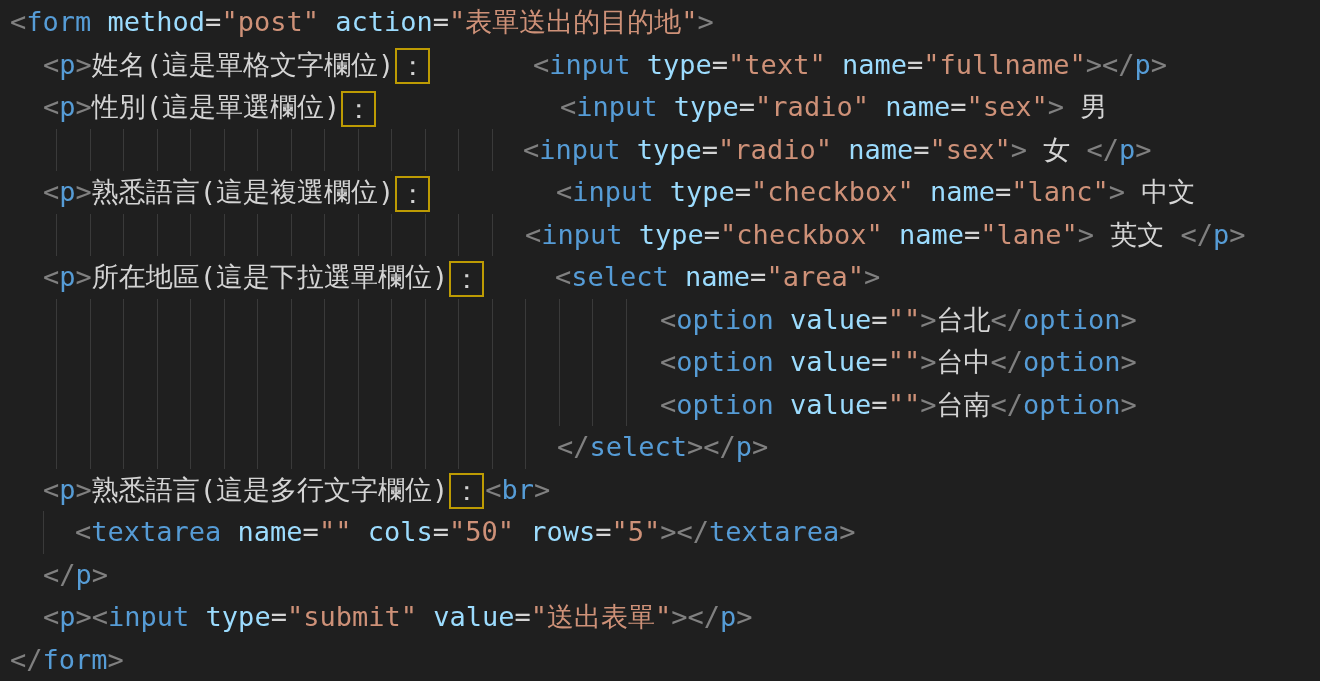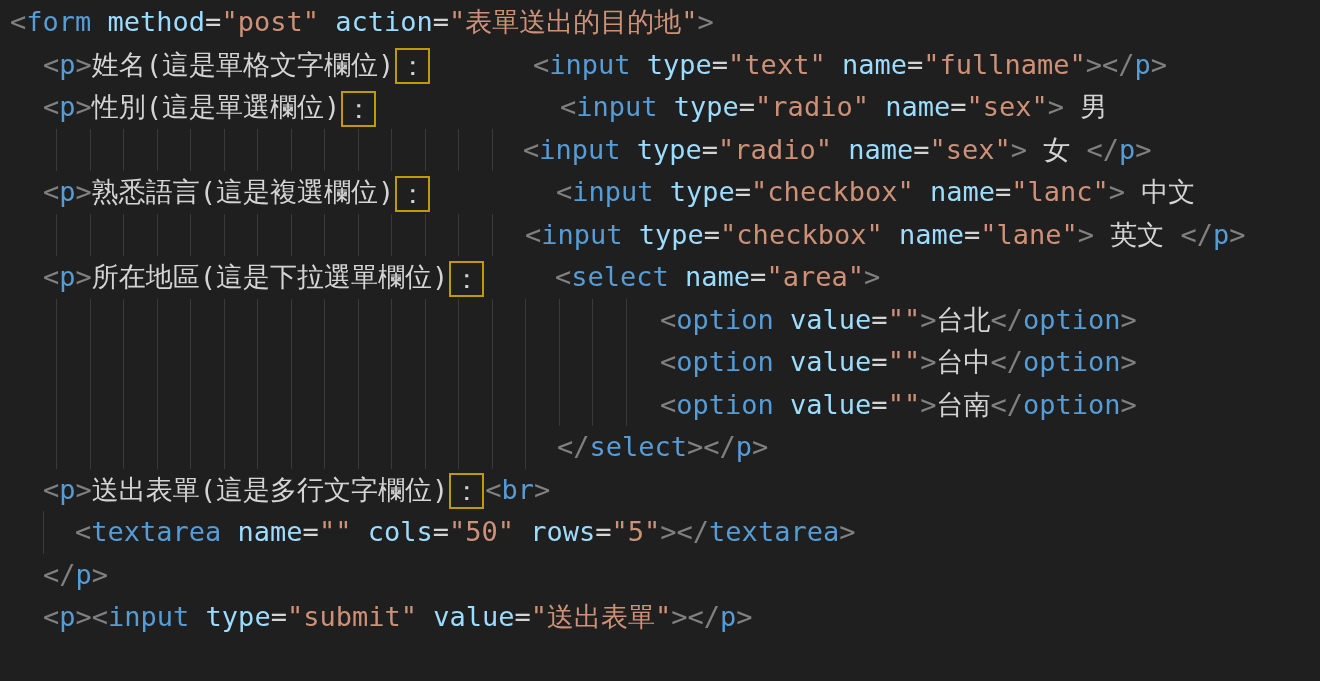--- a/index.html
+++ b/index.html
@@ -50,18 +50,19 @@
       <div class="code-line"><span class="indent" style="width: 43px;"></span><span class="tk-p">&lt;</span><span class="tk-t">p</span><span class="tk-p">&gt;</span><span class="tk-x">姓名(這是單格文字欄位)</span><span class="tk-colon">：</span><span class="seg2" style="left: 533px;"><span class="tk-p">&lt;</span><span class="tk-t">input</span><span class="tk-x"> </span><span class="tk-a">type</span><span class="tk-x">=</span><span class="tk-s">"text"</span><span class="tk-x"> </span><span class="tk-a">name</span><span class="tk-x">=</span><span class="tk-s">"fullname"</span><span class="tk-p">&gt;</span><span class="tk-p">&lt;/</span><span class="tk-t">p</span><span class="tk-p">&gt;</span></span></div>
       <div class="code-line"><span class="indent" style="width: 43px;"></span><span class="tk-p">&lt;</span><span class="tk-t">p</span><span class="tk-p">&gt;</span><span class="tk-x">性別(這是單選欄位)</span><span class="tk-colon">：</span><span class="seg2" style="left: 560px;"><span class="tk-p">&lt;</span><span class="tk-t">input</span><span class="tk-x"> </span><span class="tk-a">type</span><span class="tk-x">=</span><span class="tk-s">"radio"</span><span class="tk-x"> </span><span class="tk-a">name</span><span class="tk-x">=</span><span class="tk-s">"sex"</span><span class="tk-p">&gt;</span><span class="tk-x"> 男</span></span></div>
       <div class="code-line"><span class="guide" style="left: 56px;"></span><span class="guide" style="left: 90px;"></span><span class="guide" style="left: 123px;"></span><span class="guide" style="left: 157px;"></span><span class="guide" style="left: 190px;"></span><span class="guide" style="left: 224px;"></span><span class="guide" style="left: 257px;"></span><span class="guide" style="left: 291px;"></span><span class="guide" style="left: 324px;"></span><span class="guide" style="left: 358px;"></span><span class="guide" style="left: 391px;"></span><span class="guide" style="left: 425px;"></span><span class="guide" style="left: 458px;"></span><span class="guide" style="left: 492px;"></span><span class="seg2" style="left: 523px;"><span class="tk-p">&lt;</span><span class="tk-t">input</span><span class="tk-x"> </span><span class="tk-a">type</span><span class="tk-x">=</span><span class="tk-s">"radio"</span><span class="tk-x"> </span><span class="tk-a">name</span><span class="tk-x">=</span><span class="tk-s">"sex"</span><span class="tk-p">&gt;</span><span class="tk-x"> 女 </span><span class="tk-p">&lt;/</span><span class="tk-t">p</span><span class="tk-p">&gt;</span></span></div>
       <div class="code-line"><span class="indent" style="width: 43px;"></span><span class="tk-p">&lt;</span><span class="tk-t">p</span><span class="tk-p">&gt;</span><span class="tk-x">熟悉語言(這是複選欄位)</span><span class="tk-colon">：</span><span class="seg2" style="left: 556px;"><span class="tk-p">&lt;</span><span class="tk-t">input</span><span class="tk-x"> </span><span class="tk-a">type</span><span class="tk-x">=</span><span class="tk-s">"checkbox"</span><span class="tk-x"> </span><span class="tk-a">name</span><span class="tk-x">=</span><span class="tk-s">"lanc"</span><span class="tk-p">&gt;</span><span class="tk-x"> 中文</span></span></div>
       <div class="code-line"><span class="guide" style="left: 56px;"></span><span class="guide" style="left: 90px;"></span><span class="guide" style="left: 123px;"></span><span class="guide" style="left: 157px;"></span><span class="guide" style="left: 190px;"></span><span class="guide" style="left: 224px;"></span><span class="guide" style="left: 257px;"></span><span class="guide" style="left: 291px;"></span><span class="guide" style="left: 324px;"></span><span class="guide" style="left: 358px;"></span><span class="guide" style="left: 391px;"></span><span class="guide" style="left: 425px;"></span><span class="guide" style="left: 458px;"></span><span class="guide" style="left: 492px;"></span><span class="seg2" style="left: 525px;"><span class="tk-p">&lt;</span><span class="tk-t">input</span><span class="tk-x"> </span><span class="tk-a">type</span><span class="tk-x">=</span><span class="tk-s">"checkbox"</span><span class="tk-x"> </span><span class="tk-a">name</span><span class="tk-x">=</span><span class="tk-s">"lane"</span><span class="tk-p">&gt;</span><span class="tk-x"> 英文 </span><span class="tk-p">&lt;/</span><span class="tk-t">p</span><span class="tk-p">&gt;</span></span></div>
       <div class="code-line"><span class="indent" style="width: 43px;"></span><span class="tk-p">&lt;</span><span class="tk-t">p</span><span class="tk-p">&gt;</span><span class="tk-x">所在地區(這是下拉選單欄位)</span><span class="tk-colon">：</span><span class="seg2" style="left: 555px;"><span class="tk-p">&lt;</span><span class="tk-t">select</span><span class="tk-x"> </span><span class="tk-a">name</span><span class="tk-x">=</span><span class="tk-s">"area"</span><span class="tk-p">&gt;</span></span></div>
       <div class="code-line"><span class="guide" style="left: 56px;"></span><span class="guide" style="left: 90px;"></span><span class="guide" style="left: 123px;"></span><span class="guide" style="left: 157px;"></span><span class="guide" style="left: 190px;"></span><span class="guide" style="left: 224px;"></span><span class="guide" style="left: 257px;"></span><span class="guide" style="left: 291px;"></span><span class="guide" style="left: 324px;"></span><span class="guide" style="left: 358px;"></span><span class="guide" style="left: 391px;"></span><span class="guide" style="left: 425px;"></span><span class="guide" style="left: 458px;"></span><span class="guide" style="left: 492px;"></span><span class="guide" style="left: 525px;"></span><span class="guide" style="left: 559px;"></span><span class="guide" style="left: 592px;"></span><span class="guide" style="left: 626px;"></span><span class="seg2" style="left: 660px;"><span class="tk-p">&lt;</span><span class="tk-t">option</span><span class="tk-x"> </span><span class="tk-a">value</span><span class="tk-x">=</span><span class="tk-s">""</span><span class="tk-p">&gt;</span><span class="tk-x">台北</span><span class="tk-p">&lt;/</span><span class="tk-t">option</span><span class="tk-p">&gt;</span></span></div>
       <div class="code-line"><span class="guide" style="left: 56px;"></span><span class="guide" style="left: 90px;"></span><span class="guide" style="left: 123px;"></span><span class="guide" style="left: 157px;"></span><span class="guide" style="left: 190px;"></span><span class="guide" style="left: 224px;"></span><span class="guide" style="left: 257px;"></span><span class="guide" style="left: 291px;"></span><span class="guide" style="left: 324px;"></span><span class="guide" style="left: 358px;"></span><span class="guide" style="left: 391px;"></span><span class="guide" style="left: 425px;"></span><span class="guide" style="left: 458px;"></span><span class="guide" style="left: 492px;"></span><span class="guide" style="left: 525px;"></span><span class="guide" style="left: 559px;"></span><span class="guide" style="left: 592px;"></span><span class="guide" style="left: 626px;"></span><span class="seg2" style="left: 660px;"><span class="tk-p">&lt;</span><span class="tk-t">option</span><span class="tk-x"> </span><span class="tk-a">value</span><span class="tk-x">=</span><span class="tk-s">""</span><span class="tk-p">&gt;</span><span class="tk-x">台中</span><span class="tk-p">&lt;/</span><span class="tk-t">option</span><span class="tk-p">&gt;</span></span></div>
       <div class="code-line"><span class="guide" style="left: 56px;"></span><span class="guide" style="left: 90px;"></span><span class="guide" style="left: 123px;"></span><span class="guide" style="left: 157px;"></span><span class="guide" style="left: 190px;"></span><span class="guide" style="left: 224px;"></span><span class="guide" style="left: 257px;"></span><span class="guide" style="left: 291px;"></span><span class="guide" style="left: 324px;"></span><span class="guide" style="left: 358px;"></span><span class="guide" style="left: 391px;"></span><span class="guide" style="left: 425px;"></span><span class="guide" style="left: 458px;"></span><span class="guide" style="left: 492px;"></span><span class="guide" style="left: 525px;"></span><span class="guide" style="left: 559px;"></span><span class="guide" style="left: 592px;"></span><span class="guide" style="left: 626px;"></span><span class="seg2" style="left: 660px;"><span class="tk-p">&lt;</span><span class="tk-t">option</span><span class="tk-x"> </span><span class="tk-a">value</span><span class="tk-x">=</span><span class="tk-s">""</span><span class="tk-p">&gt;</span><span class="tk-x">台南</span><span class="tk-p">&lt;/</span><span class="tk-t">option</span><span class="tk-p">&gt;</span></span></div>
       <div class="code-line"><span class="guide" style="left: 56px;"></span><span class="guide" style="left: 90px;"></span><span class="guide" style="left: 123px;"></span><span class="guide" style="left: 157px;"></span><span class="guide" style="left: 190px;"></span><span class="guide" style="left: 224px;"></span><span class="guide" style="left: 257px;"></span><span class="guide" style="left: 291px;"></span><span class="guide" style="left: 324px;"></span><span class="guide" style="left: 358px;"></span><span class="guide" style="left: 391px;"></span><span class="guide" style="left: 425px;"></span><span class="guide" style="left: 458px;"></span><span class="guide" style="left: 492px;"></span><span class="guide" style="left: 525px;"></span><span class="seg2" style="left: 557px;"><span class="tk-p">&lt;/</span><span class="tk-t">select</span><span class="tk-p">&gt;</span><span class="tk-p">&lt;/</span><span class="tk-t">p</span><span class="tk-p">&gt;</span></span></div>
-      <div class="code-line"><span class="indent" style="width: 43px;"></span><span class="tk-p">&lt;</span><span class="tk-t">p</span><span class="tk-p">&gt;</span><span class="tk-x">送出表單(這是多行文字欄位)</span><span class="tk-colon">：</span><span class="tk-p">&lt;</span><span class="tk-t">br</span><span class="tk-p">&gt;</span></div>
+      <div class="code-line"><span class="indent" style="width: 43px;"></span><span class="tk-p">&lt;</span><span class="tk-t">p</span><span class="tk-p">&gt;</span><span class="tk-x">熟悉語言(這是多行文字欄位)</span><span class="tk-colon">：</span><span class="tk-p">&lt;</span><span class="tk-t">br</span><span class="tk-p">&gt;</span></div>
       <div class="code-line"><span class="guide" style="left: 43px;"></span><span class="indent" style="width: 75px;"></span><span class="tk-p">&lt;</span><span class="tk-t">textarea</span><span class="tk-x"> </span><span class="tk-a">name</span><span class="tk-x">=</span><span class="tk-s">""</span><span class="tk-x"> </span><span class="tk-a">cols</span><span class="tk-x">=</span><span class="tk-s">"50"</span><span class="tk-x"> </span><span class="tk-a">rows</span><span class="tk-x">=</span><span class="tk-s">"5"</span><span class="tk-p">&gt;</span><span class="tk-p">&lt;/</span><span class="tk-t">textarea</span><span class="tk-p">&gt;</span></div>
       <div class="code-line"><span class="indent" style="width: 43px;"></span><span class="tk-p">&lt;/</span><span class="tk-t">p</span><span class="tk-p">&gt;</span></div>
       <div class="code-line"><span class="indent" style="width: 43px;"></span><span class="tk-p">&lt;</span><span class="tk-t">p</span><span class="tk-p">&gt;</span><span class="tk-p">&lt;</span><span class="tk-t">input</span><span class="tk-x"> </span><span class="tk-a">type</span><span class="tk-x">=</span><span class="tk-s">"submit"</span><span class="tk-x"> </span><span class="tk-a">value</span><span class="tk-x">=</span><span class="tk-s">"送出表單"</span><span class="tk-p">&gt;</span><span class="tk-p">&lt;/</span><span class="tk-t">p</span><span class="tk-p">&gt;</span></div>
+      <div class="code-line"><span class="indent" style="width: 10px;"></span><span class="tk-p">&lt;/</span><span class="tk-t">form</span><span class="tk-p">&gt;</span></div>
     </div>
 </div>
 
 </body></html>

